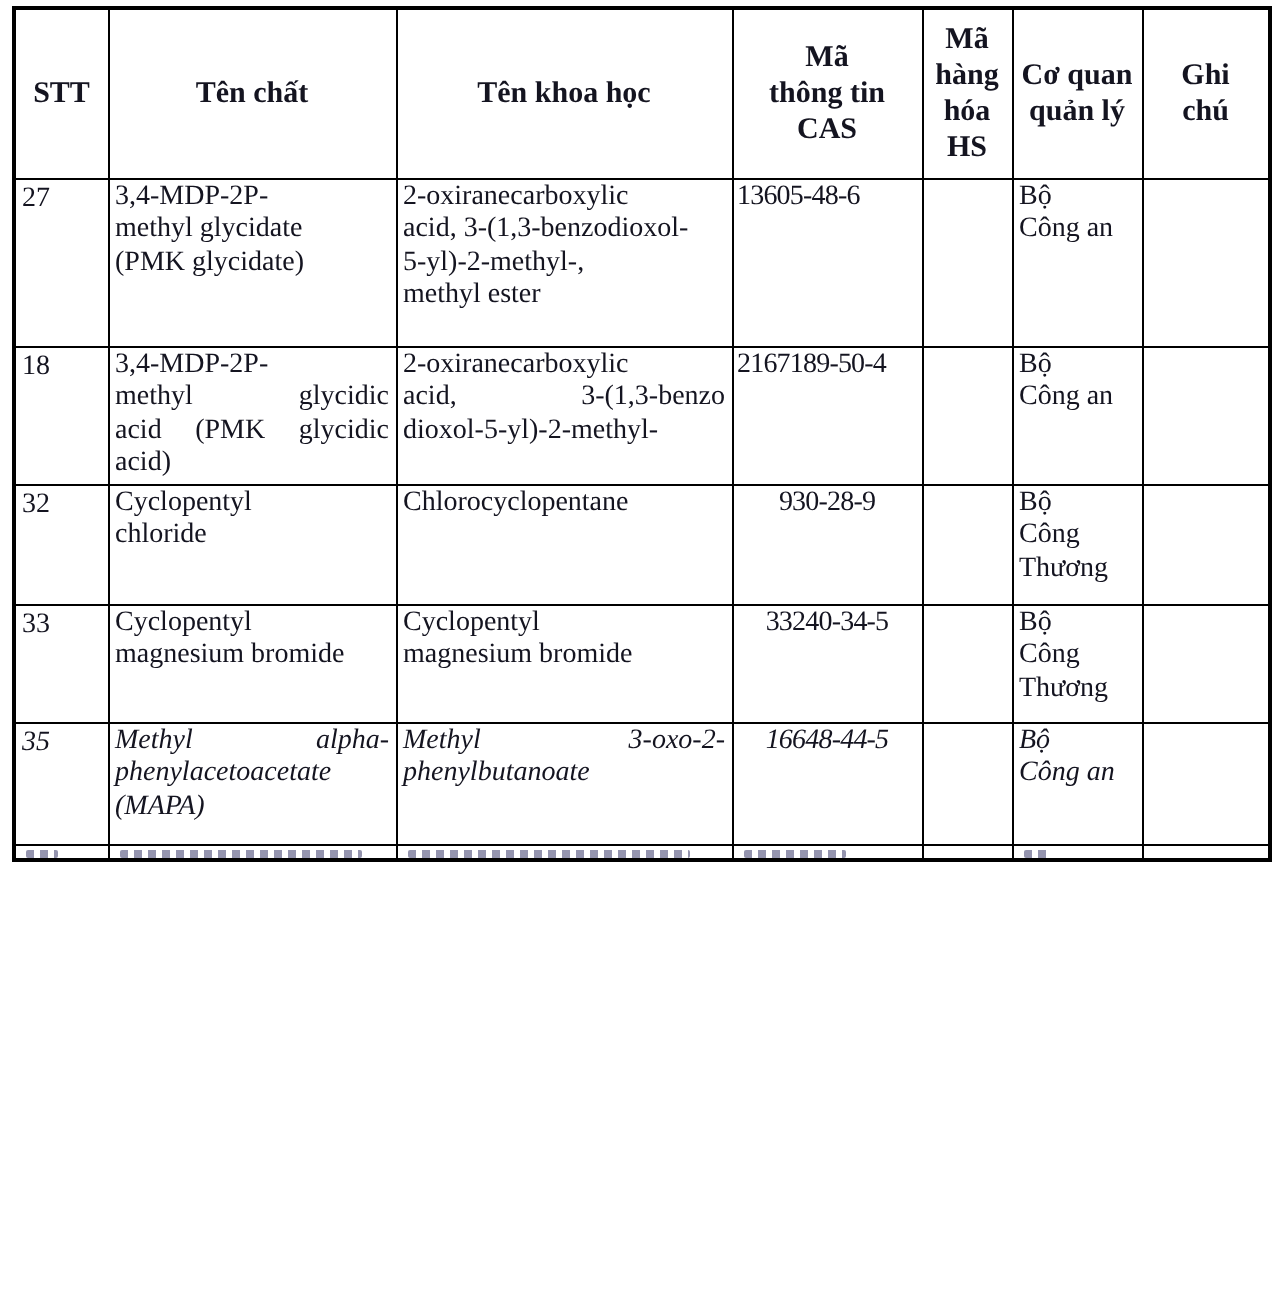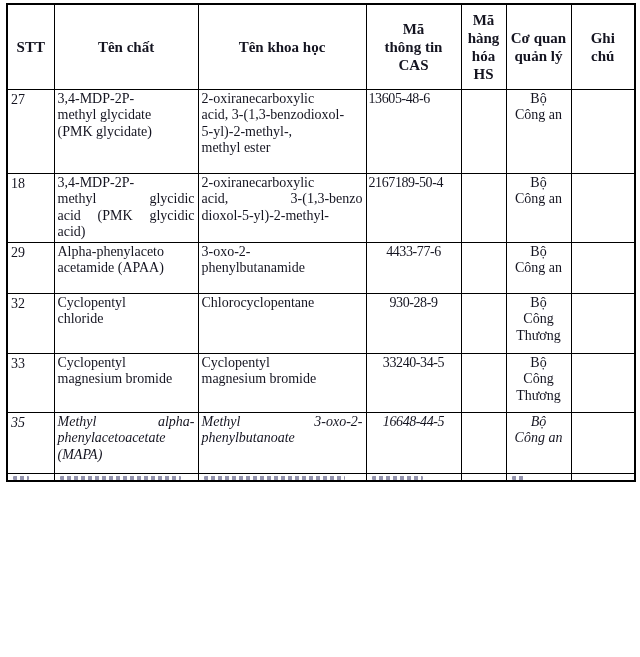--- a/index.html
+++ b/index.html
@@ -38,21 +38,21 @@
     line-height: 16.5px;
     vertical-align: top;
     padding: 1px 3px;
     text-align: left;
   }
   td.stt    { text-align: left; padding-top: 2px; }
   td.left   { text-align: left; }
   td.center { text-align: center; }
   td.justify{ text-align: justify; text-align-last: justify; }
   td.cas    { padding: 1px 2px; letter-spacing: -0.4px; }
-  td.agency { text-align: center; padding-top: 1px; }
+  td.agency { text-align: left; padding-top: 1px; }
   tr.partial td { border-bottom: none; padding: 0; }
   .smudge {
     height: 4px;
     margin: 2px 0 0 5px;
     background: repeating-linear-gradient(90deg, #9494ae 0 4px, transparent 4px 7px);
     border-radius: 1px;
   }
 </style>
 </head>
 <body>
@@ -110,32 +110,20 @@
 acid)</td>
           <td class="justify">2-oxiranecarboxylic
 acid, 3-(1,3-benzo
 dioxol-5-yl)-2-methyl-</td>
           <td class="cas left">2167189-50-4</td>
           <td></td>
           <td class="agency">Bộ
 Công an</td>
           <td></td>
         </tr>
-        <tr style="height: 51px;">
-          <td class="stt">29</td>
-          <td class="left">Alpha-phenylaceto
-acetamide (APAA)</td>
-          <td class="left">3-oxo-2-
-phenylbutanamide</td>
-          <td class="cas center">4433-77-6</td>
-          <td></td>
-          <td class="agency">Bộ
-Công an</td>
-          <td></td>
-        </tr>
         <tr style="height: 60px; padding-left: 44px;">
           <td class="stt">32</td>
           <td class="left">Cyclopentyl
 chloride</td>
           <td class="left">Chlorocyclopentane</td>
           <td class="cas center">930-28-9</td>
           <td></td>
           <td class="agency">Bộ
 Công
 Thương</td>

